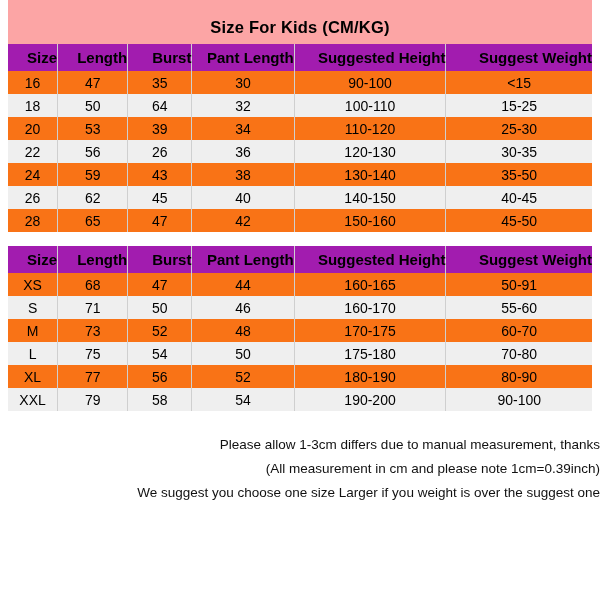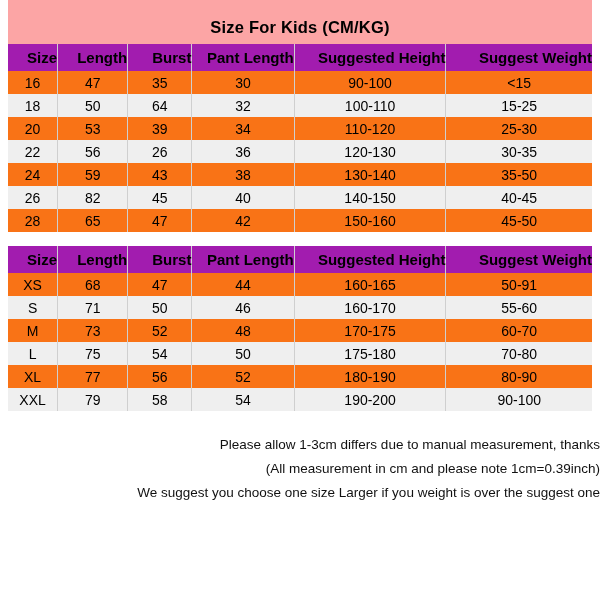--- a/index.html
+++ b/index.html
@@ -158,21 +158,21 @@
         <tr class="odd">
           <td>24</td>
           <td>59</td>
           <td>43</td>
           <td>38</td>
           <td>130-140</td>
           <td>35-50</td>
         </tr>
         <tr class="even">
           <td>26</td>
-          <td>82</td>
+          <td>62</td>
           <td>45</td>
           <td>40</td>
           <td>140-150</td>
           <td>40-45</td>
         </tr>
         <tr class="odd">
           <td>28</td>
           <td>65</td>
           <td>47</td>
           <td>42</td>

